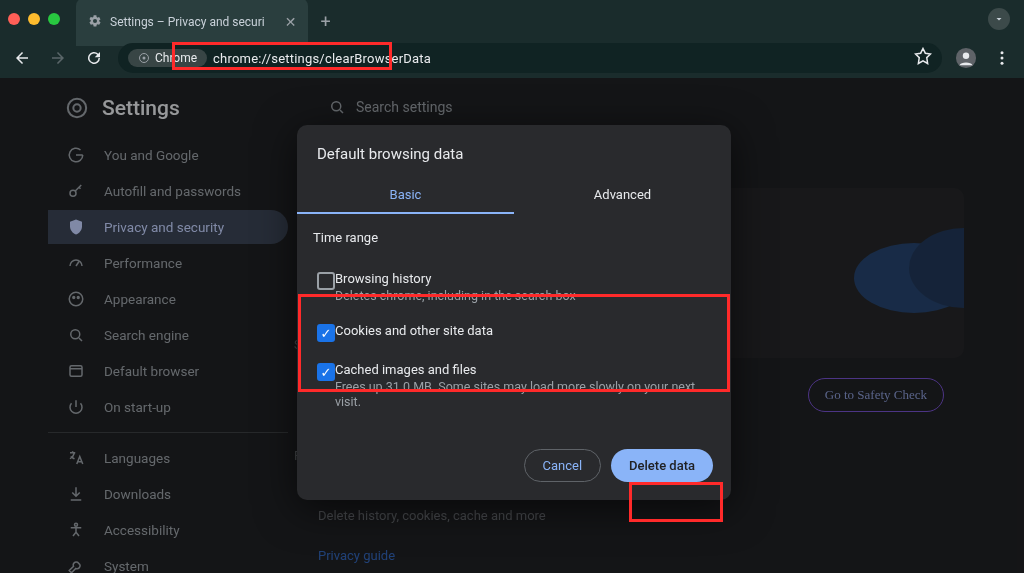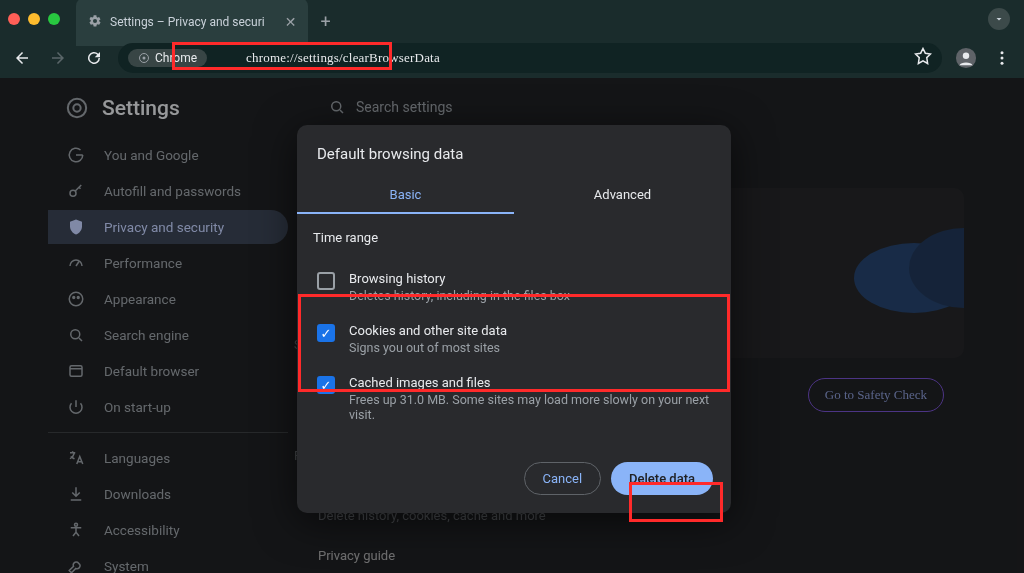--- a/index.html
+++ b/index.html
@@ -14,23 +14,23 @@
     .dot.green { background: #28c840; }
     .tab { background: #2a3e3e; height: 48px; border-radius: 8px 8px 0 0; display: flex; align-items: center; padding: 0 12px; gap: 8px; font-size: 12px; color: #c9d1d9; margin-top: 6px; }
     .tab-close { font-size: 14px; color: #9aa0a6; cursor: pointer; margin-left: 12px; }
     .new-tab { color: #9aa0a6; font-size: 18px; margin-left: 12px; cursor: pointer; margin-top: 4px; }
     .titlebar-spacer { flex: 1; }
     .titlebar-chevron { width: 22px; height: 22px; border-radius: 50%; background: #3c4a4a; color: #c9d1d9; display: flex; align-items: center; justify-content: center; font-size: 12px; margin-right: 6px; }
 
     
     .toolbar { height: 40px; background: #1a2c2c; display: flex; align-items: center; padding: 0 10px; gap: 12px; }
     .nav-btn { width: 24px; height: 24px; display: flex; align-items: center; justify-content: center; color: #9aa0a6; font-size: 16px; }
-    .omnibox { flex: 1; height: 30px; background: #102323; border-radius: 18px; display: flex; align-items: center; padding: 0 10px; position: relative; gap: 27px; }
+    .omnibox { flex: 1; height: 30px; background: #102323; border-radius: 18px; display: flex; align-items: center; padding: 0 10px; position: relative; }
     .chrome-chip { background: #384545; border-radius: 12px; padding: 2px 10px; font-size: 12px; color: #e8eaed; display: flex; align-items: center; gap: 5px; }
-    .url-text { font-size: 13px; color: #e8eaed; margin-left: 12px; letter-spacing: 0.2px; font-family: Liberation Serif, serif; }
+    .url-text { font-size: 13px; color: #e8eaed; margin-left: 6px; letter-spacing: 0.2px; }
     .omnibox-right { margin-left: auto; display: flex; align-items: center; gap: 14px; color: #c9d1d9; }
 
     
     .page { display: flex; height: calc(573px - 78px); background: #202124; }
     .sidebar { width: 240px; padding-top: 10px; margin-left: 48px; }
     .settings-header { display: flex; align-items: center; gap: 14px; padding: 8px 18px 18px 18px; font-size: 21px; color: #e8eaed; font-weight: 500; }
     .chrome-logo { width: 22px; height: 22px; position: relative; }
     .chrome-logo svg { width: 22px; height: 22px; }
     .nav-list { list-style: none; display: flex; flex-direction: column; gap: 2px; }
     .nav-item { height: 34px; display: flex; align-items: center; gap: 18px; padding: 0 18px; border-radius: 0 18px 18px 0; font-size: 13.5px; color: #9aa0a6; cursor: pointer; }
@@ -40,34 +40,34 @@
 
     
     .main { flex: 1; position: relative; padding: 10px 30px; }
     .search-settings { height: 38px; display: flex; align-items: center; gap: 10px; color: #9aa0a6; font-size: 14px; padding-left: 10px; margin-bottom: 10px; }
     .bg-card { position: absolute; right: 60px; top: 110px; width: 470px; height: 170px; background: #292a2d; border-radius: 10px; opacity: 0.6; overflow: hidden; }
     .cloud-shape { position: absolute; right: -60px; top: 20px; }
     .go-safety { position: absolute; right: 80px; top: 300px; border: 1px solid #8b5cf6; color: #a4b7ff; font-size: 13px; padding: 8px 16px; border-radius: 18px; opacity: 0.8; font-family: Liberation Serif, serif; }
     .section-label { position: absolute; left: 6px; top: 260px; font-size: 12px; color: #9aa0a6; opacity: 0.6; }
     .section-label2 { position: absolute; left: 6px; top: 370px; font-size: 13px; color: #9aa0a6; opacity: 0.6; }
     .ghost-row { position: absolute; left: 30px; top: 430px; font-size: 13px; color: #6a6e73; }
-    .ghost-row2 { position: absolute; left: 30px; top: 470px; font-size: 13px; color: #e5e5e5; opacity: 0.7; }
+    .ghost-row2 { position: absolute; left: 30px; top: 470px; font-size: 13px; color: #3b82f6; opacity: 0.7; }
 
     
     .scrim { position: absolute; inset: 78px 0 0 0; background: rgba(0,0,0,0.35); }
     .dialog { position: absolute; left: 297px; top: 125px; width: 434px; background: #292a2d; border-radius: 10px; box-shadow: 0 8px 40px rgba(0,0,0,0.6); overflow: hidden; }
     .dialog-title { font-size: 15px; color: #e8eaed; padding: 20px 20px 14px 20px; font-weight: 400; }
     .dialog-tabs { display: flex; }
     .dialog-tab { flex: 1; text-align: center; font-size: 13px; padding: 10px 0; color: #e8eaed; cursor: pointer; border-bottom: 2px solid transparent; }
     .dialog-tab.active { color: #8ab4f8; border-bottom: 2px solid #8ab4f8; }
     .dialog-body { padding: 16px 16px 6px 16px; }
     .time-row { display: flex; align-items: center; gap: 32px; font-size: 13px; color: #e8eaed; margin-bottom: 16px; }
     .select { border: 1px solid #5f6368; border-radius: 5px; padding: 7px 60px 7px 14px; font-size: 13px; color: #e8eaed; background: transparent; position: relative; cursor: pointer; }
     .select::after { content: "▾"; position: absolute; right: 10px; color: #9aa0a6; }
-    .check-row { display: flex; align-items: flex-start; gap: 14px; padding: 10px 4px; }
+    .check-row { display: flex; align-items: flex-start; padding: 10px 4px; }
     .checkbox { width: 18px; height: 18px; border: 2px solid #9aa0a6; border-radius: 3px; flex-shrink: 0; margin-top: 1px; display: flex; align-items: center; justify-content: center; cursor: pointer; }
     .checkbox.checked { background: #1a73e8; border-color: #1a73e8; color: white; font-size: 13px; }
     .check-text { font-size: 13px; }
     .check-title { color: #e8eaed; }
     .check-sub { color: #9aa0a6; margin-top: 2px; font-size: 12.5px; }
     .dialog-actions { display: flex; justify-content: flex-end; gap: 10px; padding: 24px 18px 18px 18px; }
     .btn-outline { border: 1px solid #5f6368; color: #8ab4f8; font-size: 13px; padding: 8px 18px; border-radius: 18px; background: transparent; cursor: pointer; }
     .btn-primary { background: #8ab4f8; color: #202124; font-size: 13px; padding: 8px 18px; border-radius: 18px; border: none; font-weight: 500; cursor: pointer; }
 
     
@@ -306,29 +306,28 @@
   </div>
   <div class="dialog-body">
     <div class="time-row">
       <span>Time range</span>
     </div>
 
     <div class="check-row">
       <div class="checkbox"></div>
       <div class="check-text">
         <div class="check-title">Browsing history</div>
-        <div class="check-sub">Deletes history, including in the files box</div>
+        <div class="check-sub">Deletes chrome, including in the search box</div>
       </div>
     </div>
 
     <div class="check-row">
       <div class="checkbox checked">✓</div>
       <div class="check-text">
         <div class="check-title">Cookies and other site data</div>
-        <div class="check-sub">Signs you out of most sites</div>
       </div>
     </div>
 
     <div class="check-row">
       <div class="checkbox checked">✓</div>
       <div class="check-text">
         <div class="check-title">Cached images and files</div>
         <div class="check-sub">Frees up 31.0 MB. Some sites may load more slowly on your next visit.</div>
       </div>
     </div>

